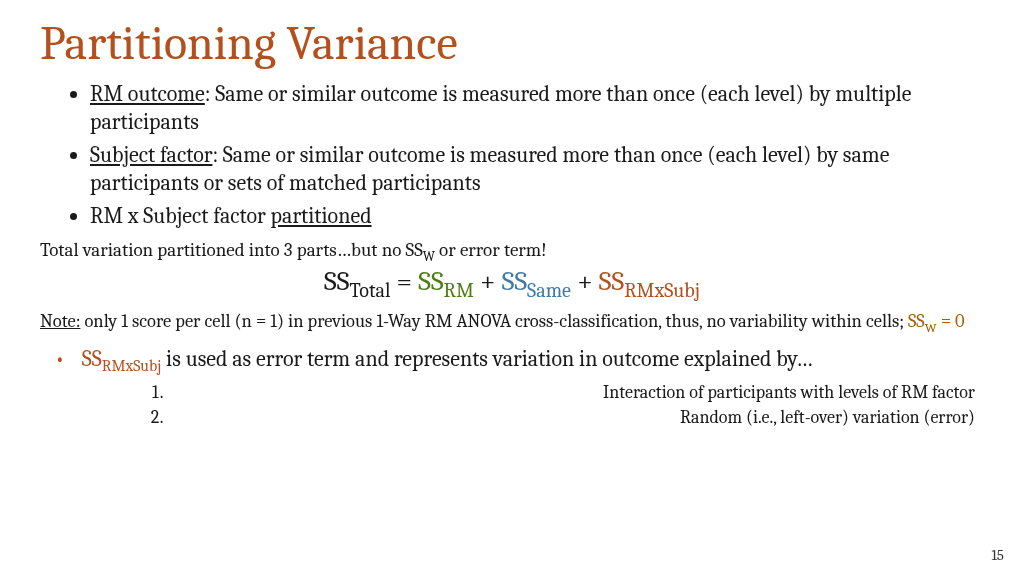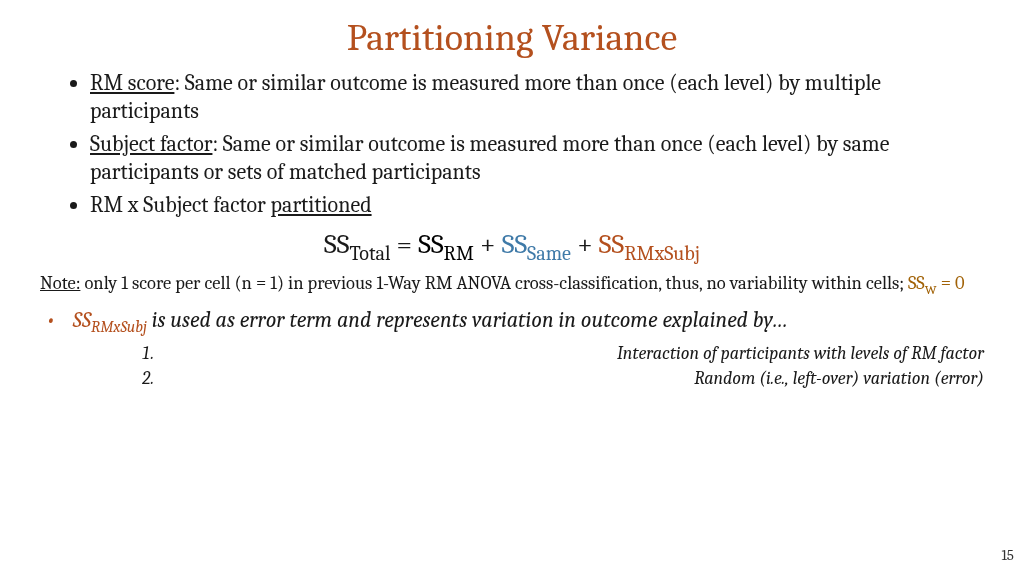--- a/index.html
+++ b/index.html
@@ -12,22 +12,21 @@
     color: #1a1a1a;
   }
   .slide {
     position: relative;
     width: 1024px;
     height: 576px;
     box-sizing: border-box;
     padding: 16px 40px 0 40px;
   }
   .title {
-    text-align: center;
-    font-size: 38px;
+    font-size: 48px;
     color: #b4501e;
     margin: 0 0 10px 0;
     font-weight: normal;
   }
   ul.main {
     margin: 0 0 8px 0;
     padding-left: 50px;
     font-size: 22px;
     line-height: 1.25;
   }
@@ -38,79 +37,81 @@
   .partition-line {
     font-size: 19px;
     margin: 6px 0 2px 0;
   }
   .sub { vertical-align: sub; font-size: 0.72em; }
   .equation {
     text-align: center;
     font-size: 28px;
     margin: 2px 0 8px 0;
   }
-  .ss-rm { color: #000000; }
+  .ss-rm { color: #4d7c0f; }
   .ss-subj { color: #3f7aa8; }
   .ss-int { color: #b4501e; text-align: center; }
   .ss-w { color: #a16207; }
   .note {
     font-size: 18.5px;
     line-height: 1.25;
     margin: 0 0 8px 0;
   }
   ul.secondary {
-    margin: 0;
+    margin: 9px;
     padding-left: 28px;
     font-size: 22px;
     line-height: 1.3;
     list-style: none;
-    font-style: italic;
   }
   ul.secondary > li::before {
     content: "•";
     color: #b4501e;
     display: inline-block;
     width: 22px;
     margin-left: -22px;
     font-size: 22px;
   }
   ol.inner {
     margin: 4px 0 0 0;
     padding-left: 90px;
     font-size: 18px;
     line-height: 1.35;
     text-align: right;
   }
   .pagenum {
     position: absolute;
-    right: 10px;
+    right: 20px;
     bottom: 12px;
     font-size: 15px;
     color: #333;
   }
 </style>
 </head>
 <body>
 
 <div class="slide">
 
   <h1 class="title">Partitioning Variance</h1>
 
   <ul class="main">
     <li>
-      <span class="u">RM score</span><span>: Same or similar outcome is measured more than once (each level) by multiple participants</span>
+      <span class="u">RM outcome</span><span>: Same or similar outcome is measured more than once (each level) by multiple participants</span>
     </li>
     <li>
       <span class="u">Subject factor</span><span>: Same or similar outcome is measured more than once (each level) by same participants or sets of matched participants</span>
     </li>
     <li>
       <span>RM x Subject factor </span><span class="u">partitioned</span>
     </li>
   </ul>
 
+  <p class="partition-line">
+    <span>Total variation partitioned into 3 parts…but no SS</span><span class="sub">W</span><span> or error term!</span>
+  </p>
 
   <div class="equation">
     <span><span>SS</span><span class="sub">Total</span></span><span> = </span><span class="ss-rm"><span>SS</span><span class="sub">RM</span></span><span> + </span><span class="ss-subj"><span>SS</span><span class="sub">Same</span></span><span> + </span><span class="ss-int"><span>SS</span><span class="sub">RMxSubj</span></span>
   </div>
 
   <p class="note">
     <span class="u">Note:</span><span> only 1 score per cell (n = 1) in previous 1-Way RM ANOVA cross-classification, thus, no variability within cells; </span><span class="ss-w"><span>SS</span><span class="sub">W</span><span> = 0</span></span>
   </p>
 
   <ul class="secondary">

